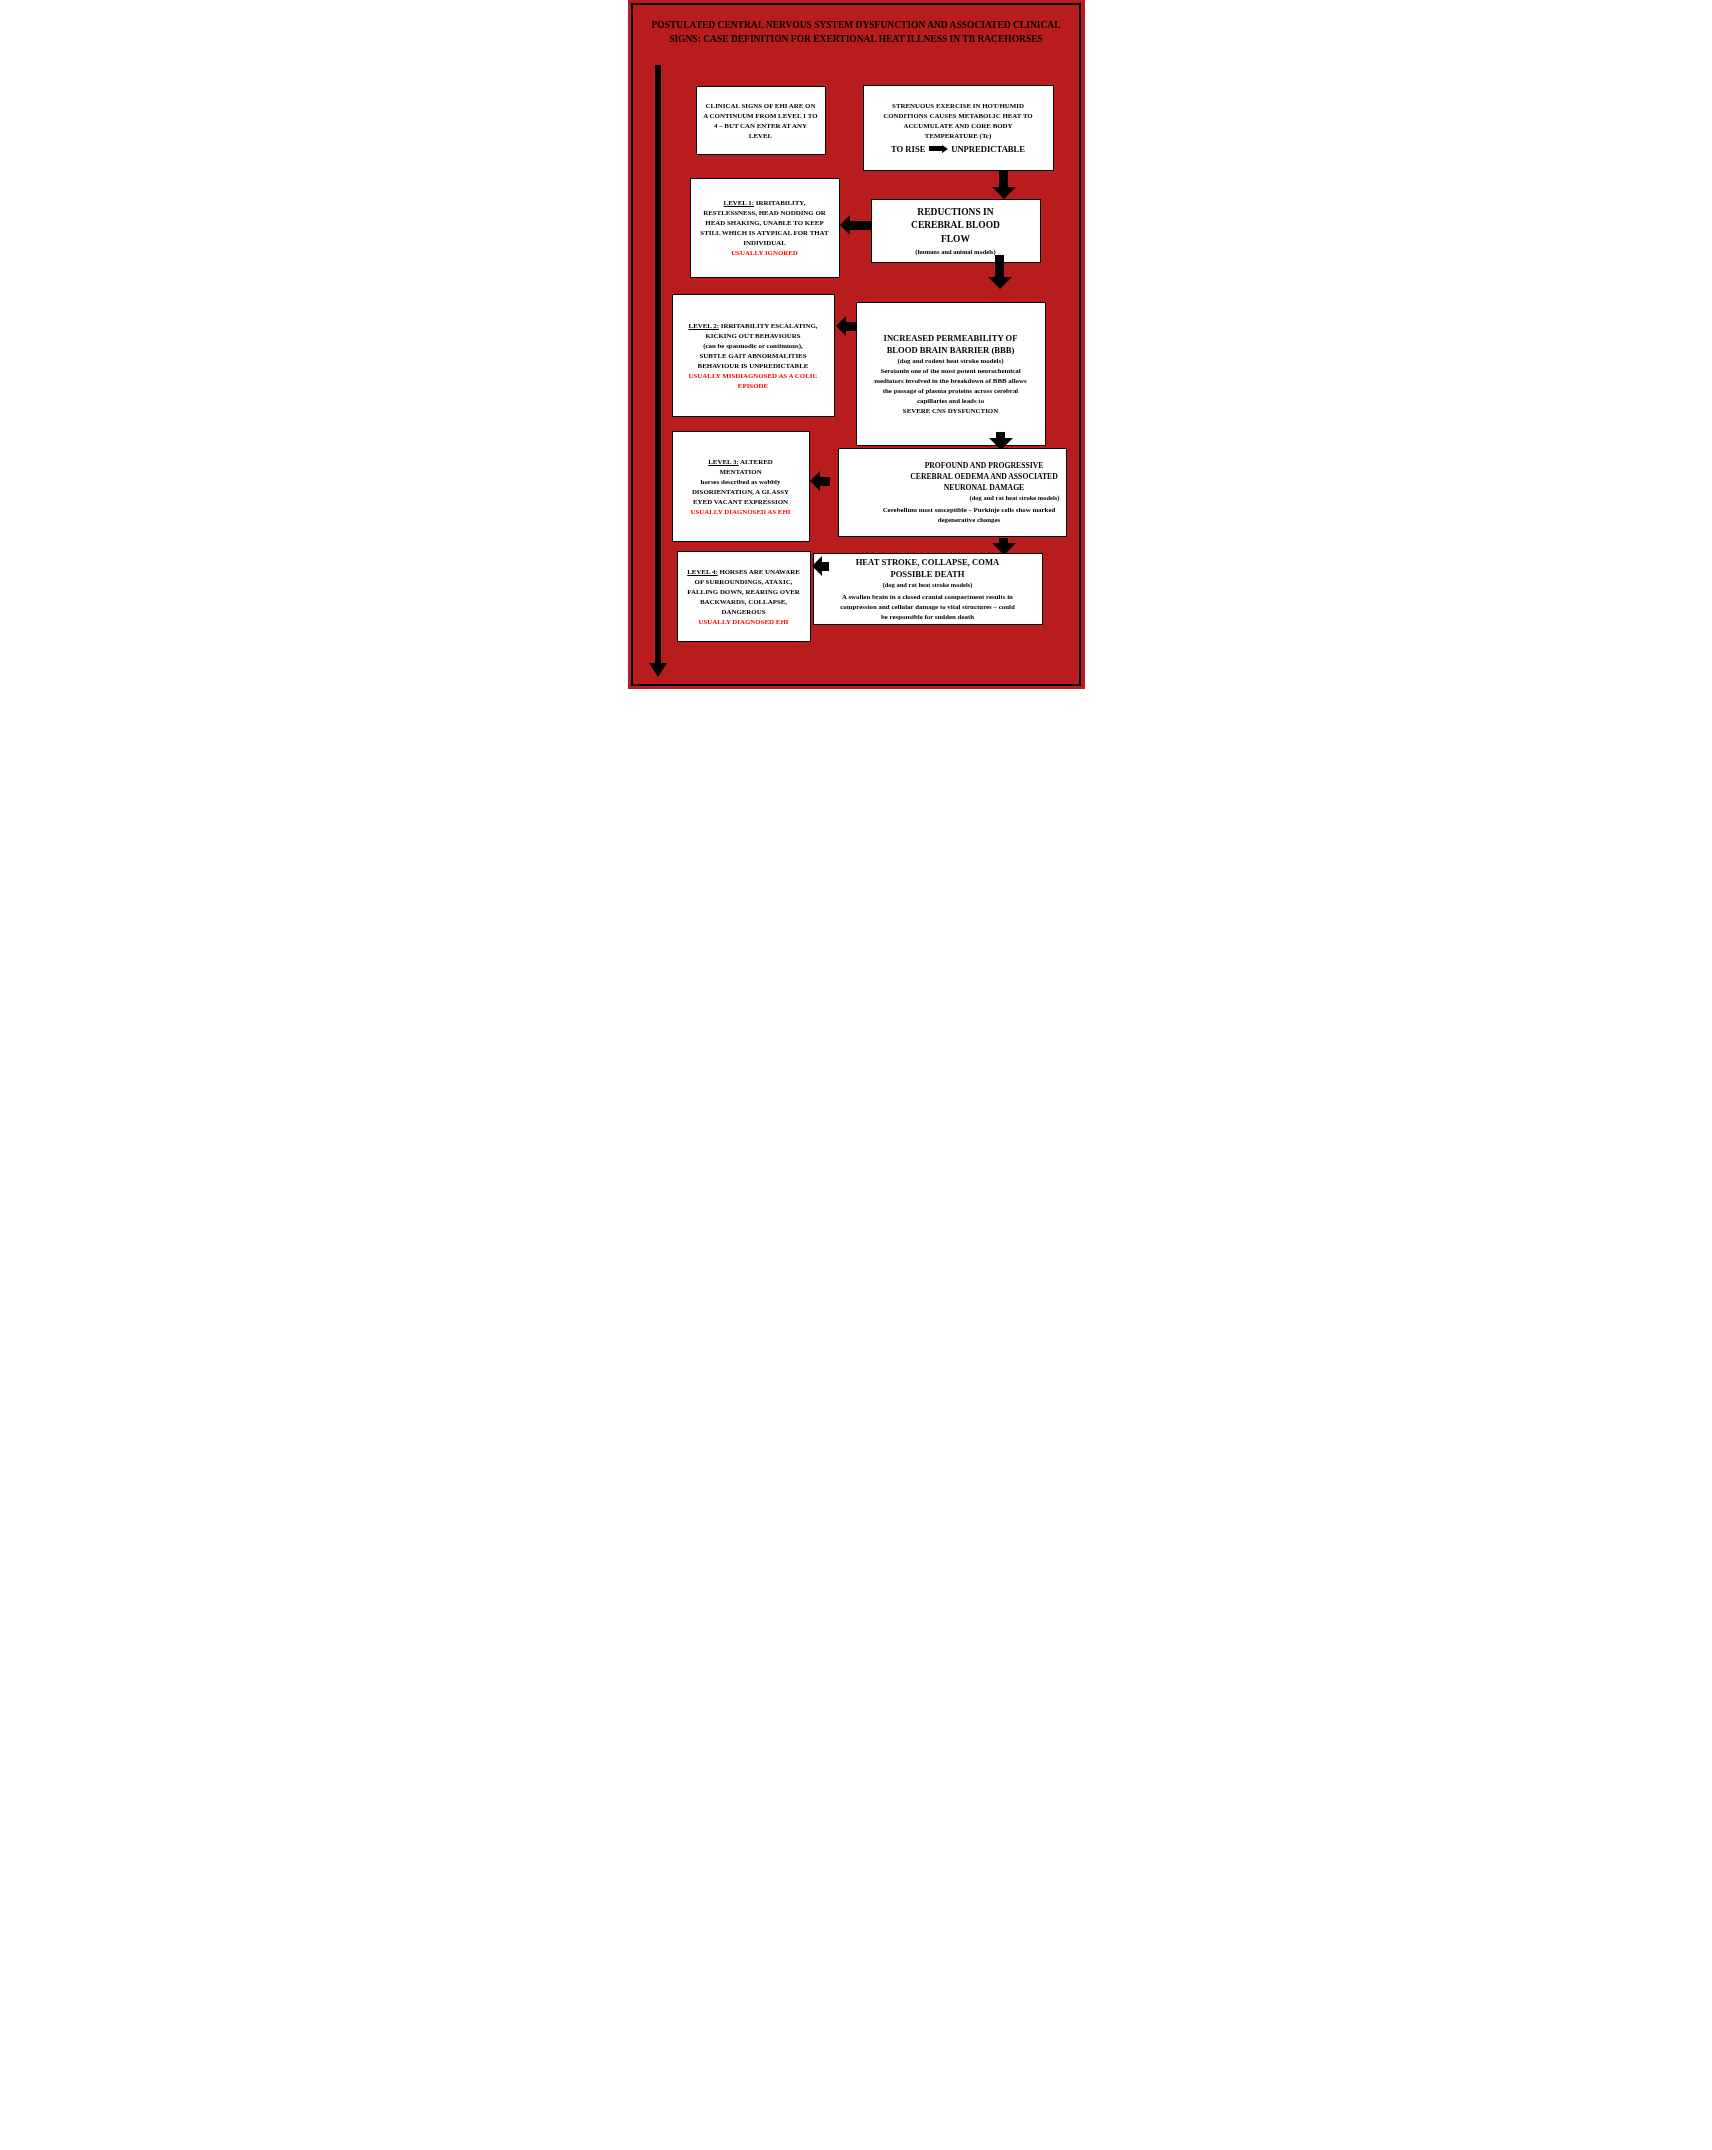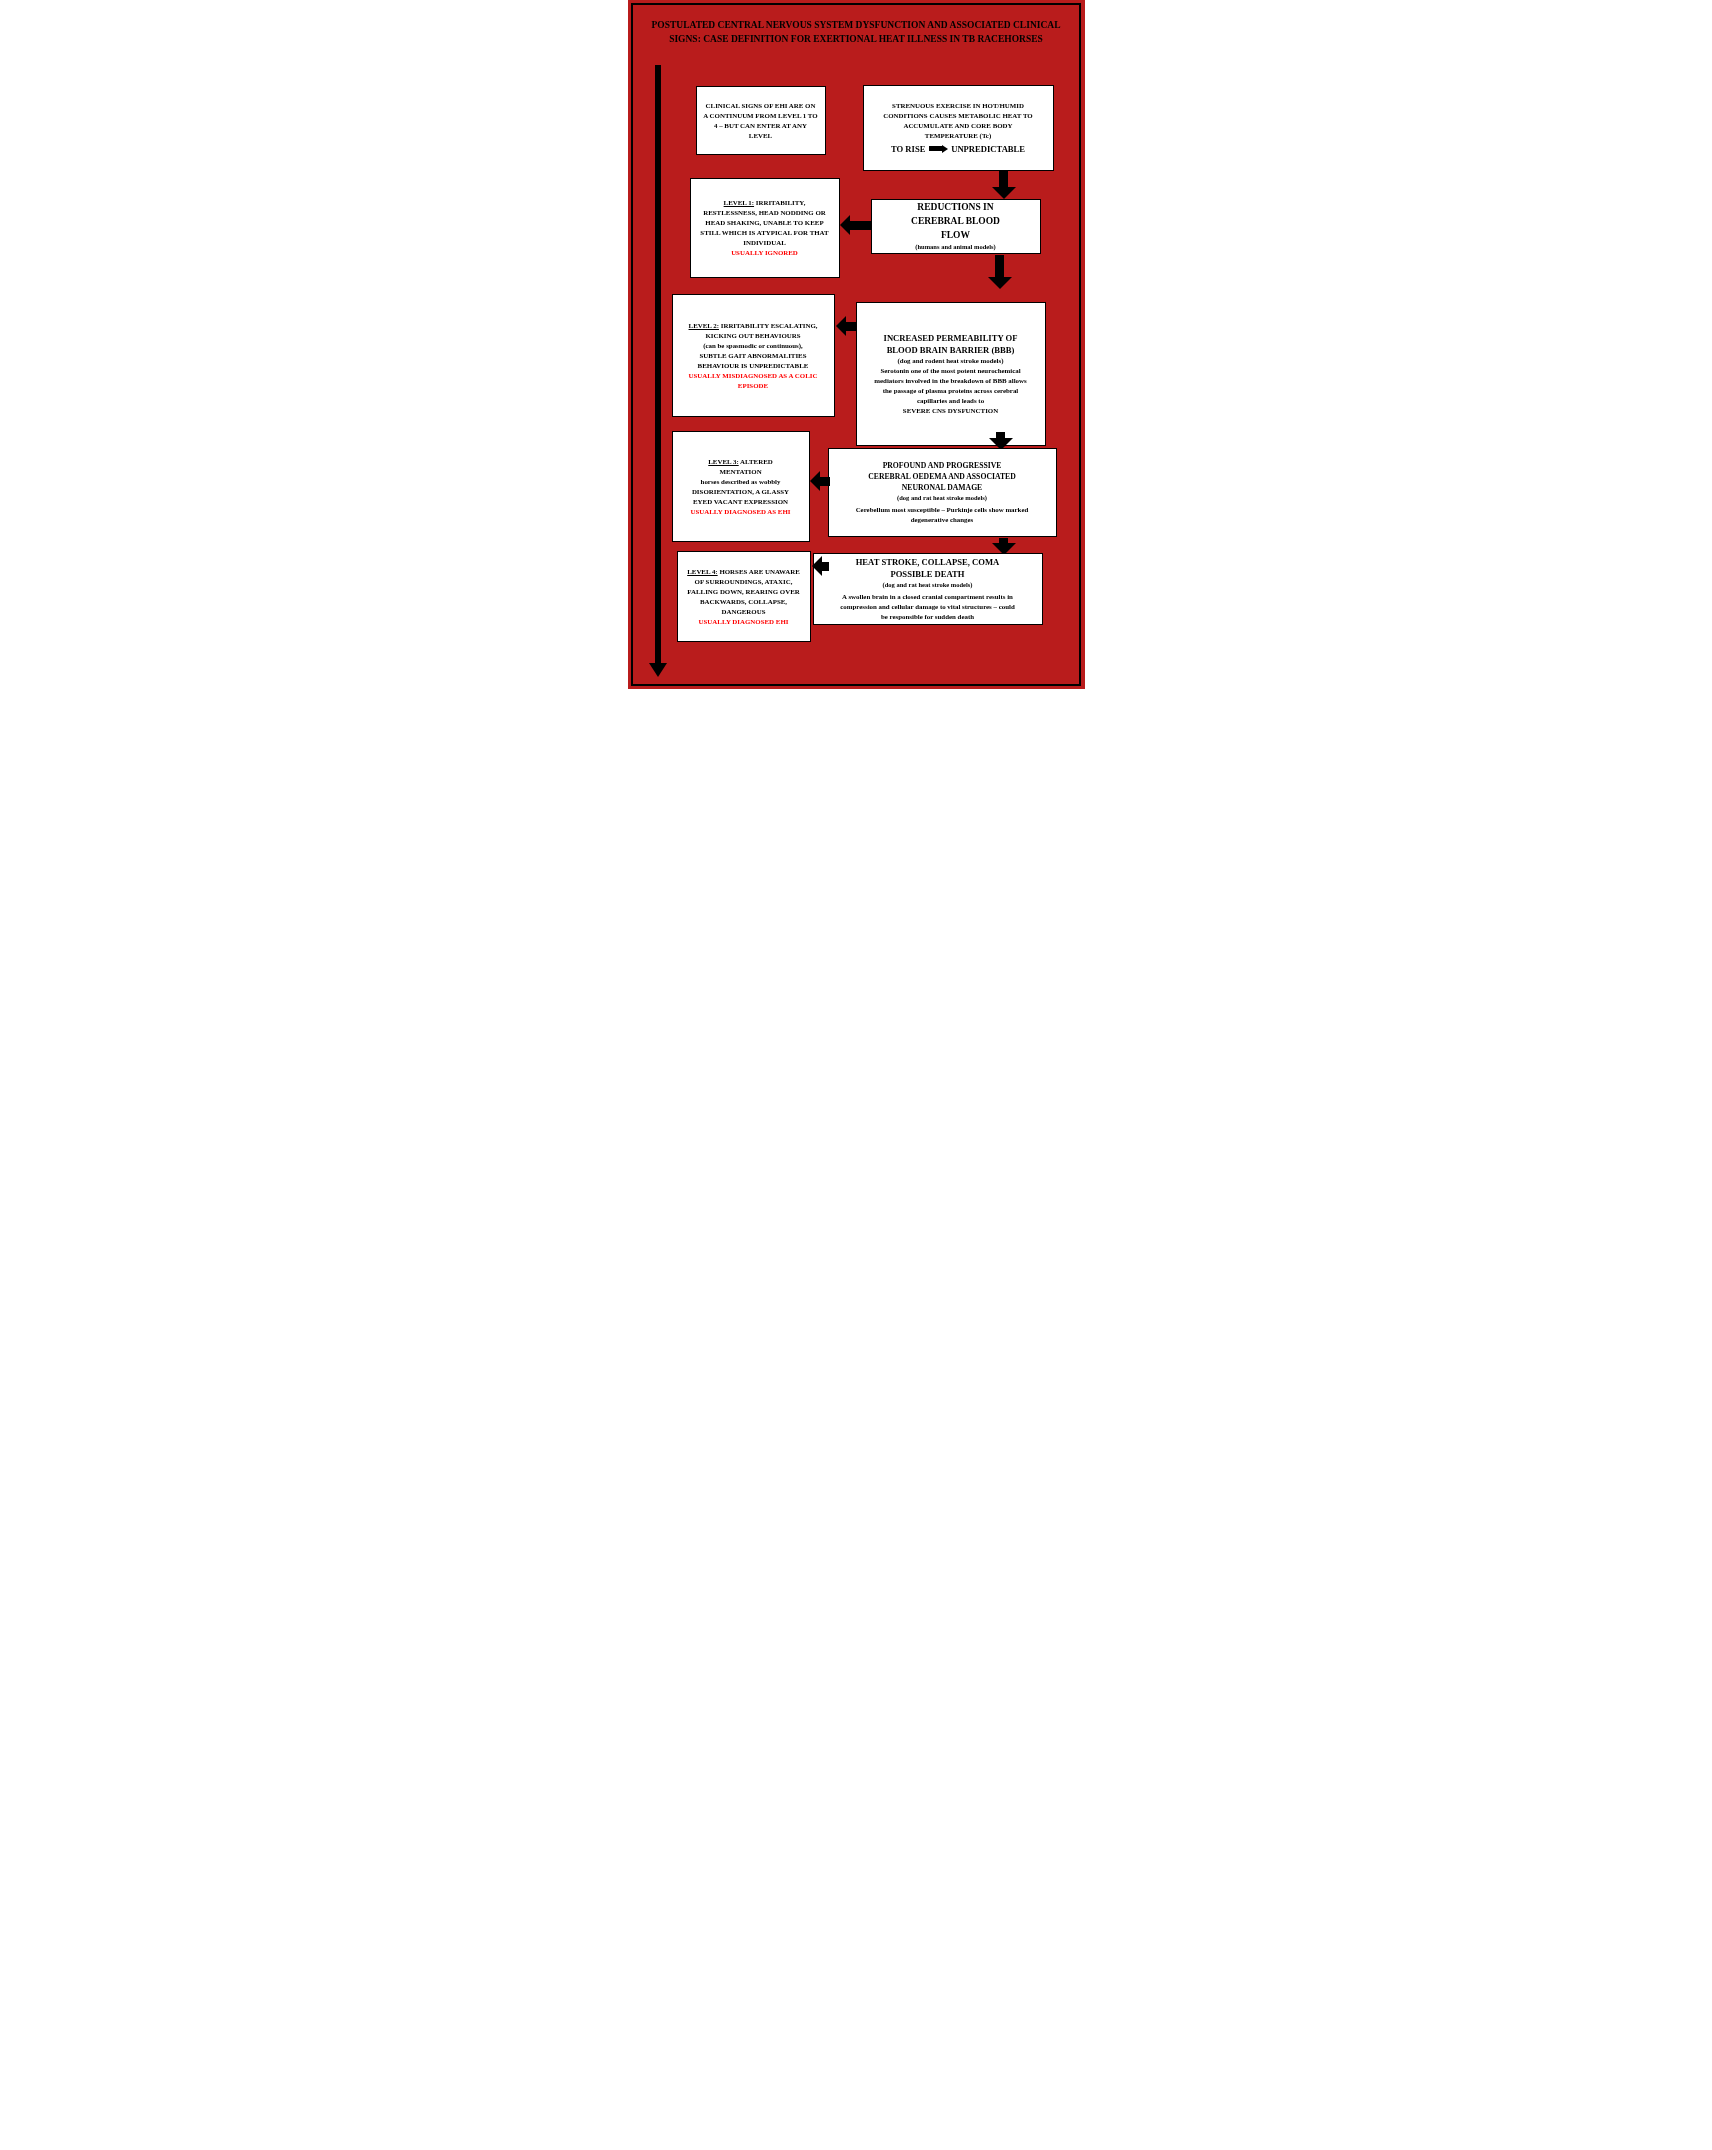--- a/index.html
+++ b/index.html
@@ -131,21 +131,21 @@
         </span>
       <span class="t20">UNPREDICTABLE</span>
     </div>
   </div>
 
   <div class="arrow-down" style="left:364px; top:171px;">
     <div class="d-shaft" style="height:16.3px;"></div>
     <div class="d-head"></div>
   </div>
 
-  <div class="box" style="left:243px; top:199px; width:170px; height:55px;">
+  <div class="box" style="left:243px; top:199px; width:170px; height:64px;">
     <div class="t22 mw240">REDUCTIONS IN CEREBRAL BLOOD FLOW</div>
     <div class="t15">(humans and animal models)</div>
   </div>
 
   <div class="box t16" style="left:62px; top:178px; width:150px; height:100px;">
     <div>
       <span class="u">LEVEL 1:</span>
       <span>IRRITABILITY, RESTLESSNESS, HEAD NODDING OR HEAD SHAKING, UNABLE TO KEEP STILL WHICH IS ATYPICAL FOR THAT INDIVIDUAL</span>
     </div>
     <div class="red">USUALLY IGNORED</div>
@@ -181,21 +181,21 @@
   <div class="arrow-left" style="left:208px; top:316px; width:20px;">
     <div class="l-head"></div>
     <div class="l-shaft"></div>
   </div>
 
   <div class="arrow-down" style="left:361px; top:432px;">
     <div class="d-shaft" style="height:6px;"></div>
     <div class="d-head"></div>
   </div>
 
-  <div class="box" style="left:200px; top:448px; width:229px; height:89px;">
+  <div class="box" style="left:210px; top:448px; width:229px; height:89px;align-items:flex-end;">
     <div class="t18 mw350">PROFOUND AND PROGRESSIVE CEREBRAL OEDEMA AND ASSOCIATED NEURONAL DAMAGE</div>
     <div class="t15">(dog and rat heat stroke models)</div>
     <div class="t16 mw420 gap-top">Cerebellum most susceptible – Purkinje cells show marked degenerative changes</div>
   </div>
 
   <div class="box t16" style="left:44px; top:431px; width:138px; height:111px;">
     <div class="mw250">
       <span class="u">LEVEL 3:</span>
       <span>ALTERED MENTATION</span>
     </div>

